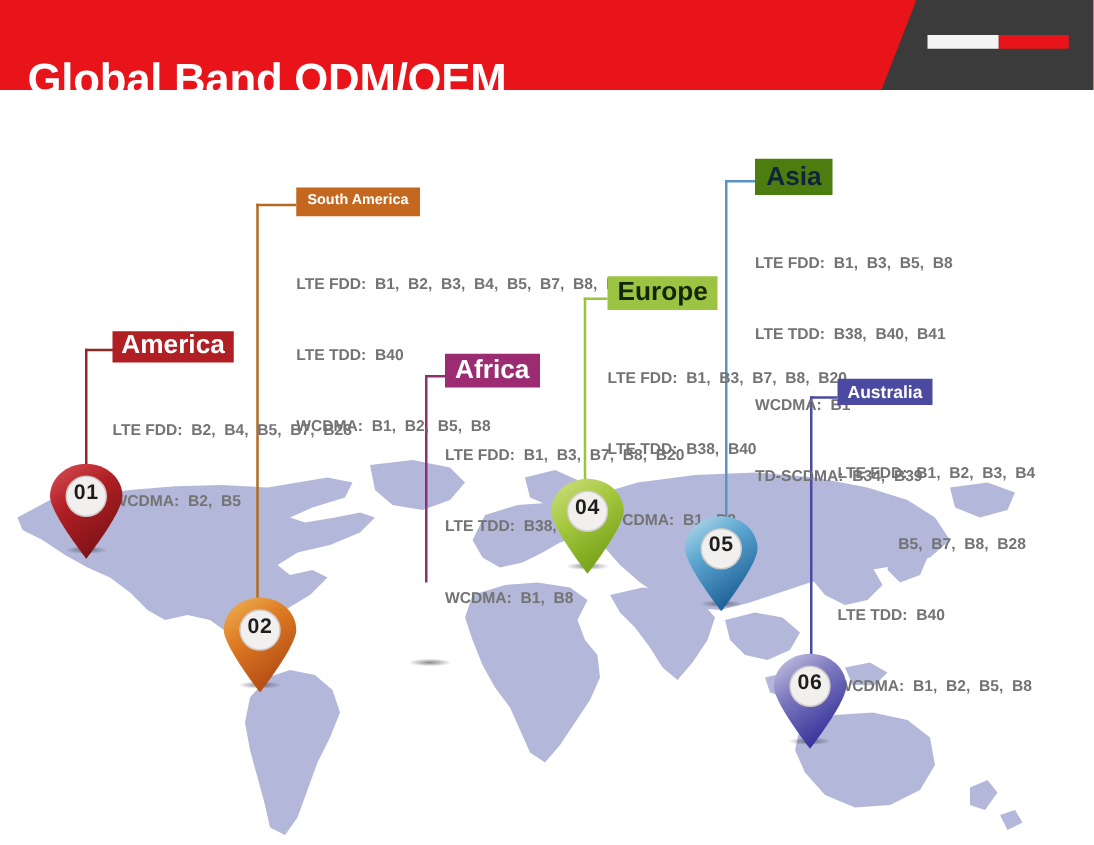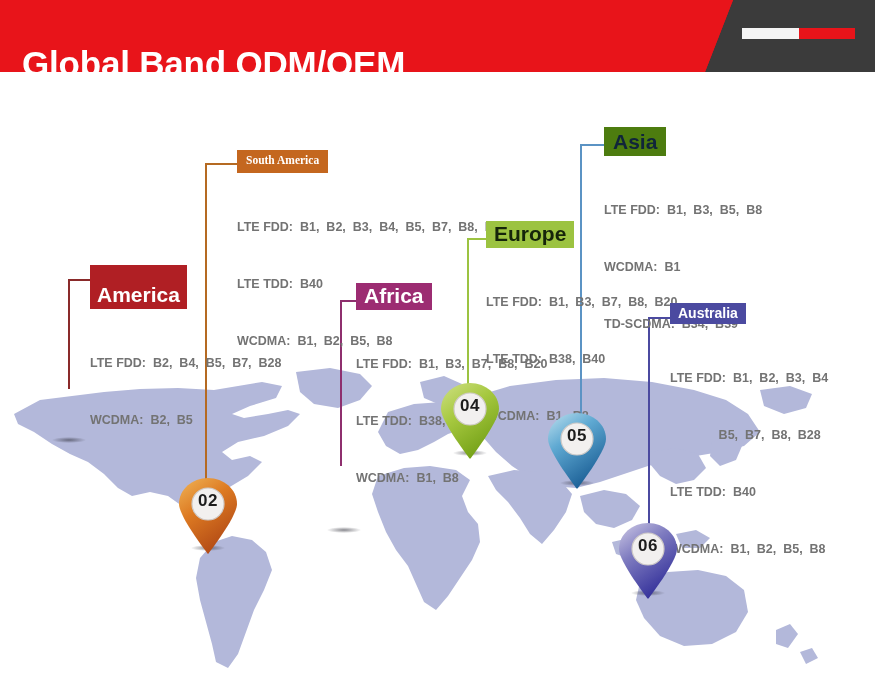--- a/index.html
+++ b/index.html
@@ -95,22 +95,22 @@
     margin-top: 7px;
     font-size: 12.5px;
     font-weight: bold;
     color: #737373;
     line-height: 1.52;
     white-space: pre;
   }
   .region-body div { white-space: pre; }
 
   
-  #label-america   { background:#b01f24; font-size:21px; padding:19px 7px 4px 7px; }
-  #label-south-america { background:#c4671f; font-size:11.5px; padding:5px 9px 6px 9px;font-family:Liberation Serif, serif; }
+  #label-america   { background:#b01f24; font-size:21px; padding:0 7px 4px 7px; }
+  #label-south-america { background:#c4671f; font-size:11.5px; padding:5px 9px 6px 9px; }
   #label-africa    { background:#9c2c72; font-size:21px; padding:2px 8px 4px 8px; }
   #label-europe    { background:#9cc341; color:#15250a; font-size:21px; padding:2px 8px 4px 8px; }
   #label-asia      { background:#4d7c0f; color:#10253a; font-size:21px; padding:4px 9px 4px 9px; }
   #label-australia { background:#4b4aa0; font-size:14px; padding:3px 8px 4px 8px; }
 
   
   .pin {
     position: absolute;
     width: 62px;
     height: 78px;
@@ -251,36 +251,51 @@
       <div>LTE FDD:  B1,  B3,  B7,  B8,  B20</div>
       <div>LTE TDD:  B38,  B40</div>
       <div>WCDMA:  B1,  B8</div>
     </div>
   </div>
 
   <div class="region" id="region-asia" style="left:604px; top:127px;">
     <div class="region-label" id="label-asia">Asia</div>
     <div class="region-body">
       <div>LTE FDD:  B1,  B3,  B5,  B8</div>
+      <div>LTE TDD:  B38,  B40,  B41</div>
       <div>WCDMA:  B1</div>
       <div>TD-SCDMA:  B34,  B39</div>
     </div>
   </div>
 
   <div class="region" id="region-australia" style="left:670px; top:303px;">
     <div class="region-label" id="label-australia">Australia</div>
     <div class="region-body">
       <div>LTE FDD:  B1,  B2,  B3,  B4</div>
       <div>              B5,  B7,  B8,  B28</div>
       <div>LTE TDD:  B40</div>
       <div>WCDMA:  B1,  B2,  B5,  B8</div>
     </div>
   </div>
 
   <div class="pin-shadow" style="left:52px; top:437px;"></div>
+  <div class="pin" id="pin-01" style="left:38px; top:370px;">
+    <svg viewBox="0 0 62 78" xmlns="http://www.w3.org/2000/svg">
+      <defs>
+        <linearGradient id="g1" x1="0" y1="0" x2="0.55" y2="1">
+          <stop offset="0%" stop-color="#d85057"></stop>
+          <stop offset="45%" stop-color="#b01f24"></stop>
+          <stop offset="100%" stop-color="#7d1317"></stop>
+        </linearGradient>
+      </defs>
+      <path d="M31 77 C31 77 2 40 2 27 C2 12.6 15 1 31 1 C47 1 60 12.6 60 27 C60 40 31 77 31 77 Z" fill="url(#g1)"></path>
+      <circle cx="31" cy="27" r="16" fill="#f2f0ef" stroke="#cfcac7" stroke-width="1.2"></circle>
+    </svg>
+    <div class="pin-num">01</div>
+  </div>
 
   <div class="pin-shadow" style="left:191px; top:545px;"></div>
   <div class="pin" id="pin-02" style="left:177px; top:477px;">
     <svg viewBox="0 0 62 78" xmlns="http://www.w3.org/2000/svg">
       <defs>
         <linearGradient id="g2" x1="0" y1="0" x2="0.55" y2="1">
           <stop offset="0%" stop-color="#f0b558"></stop>
           <stop offset="45%" stop-color="#dd7a22"></stop>
           <stop offset="100%" stop-color="#b24a15"></stop>
         </linearGradient>

